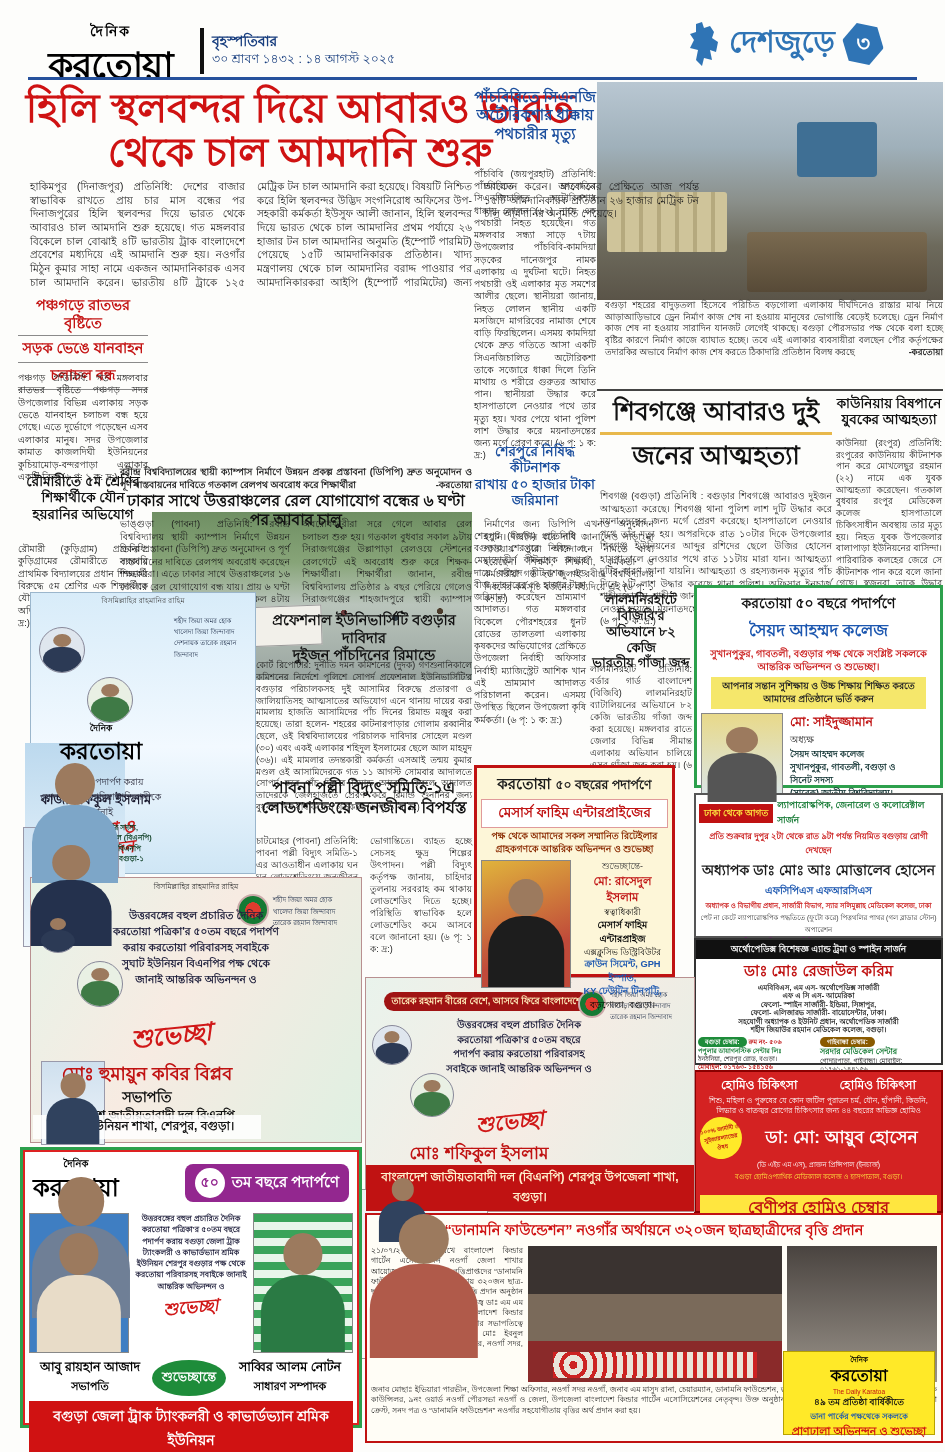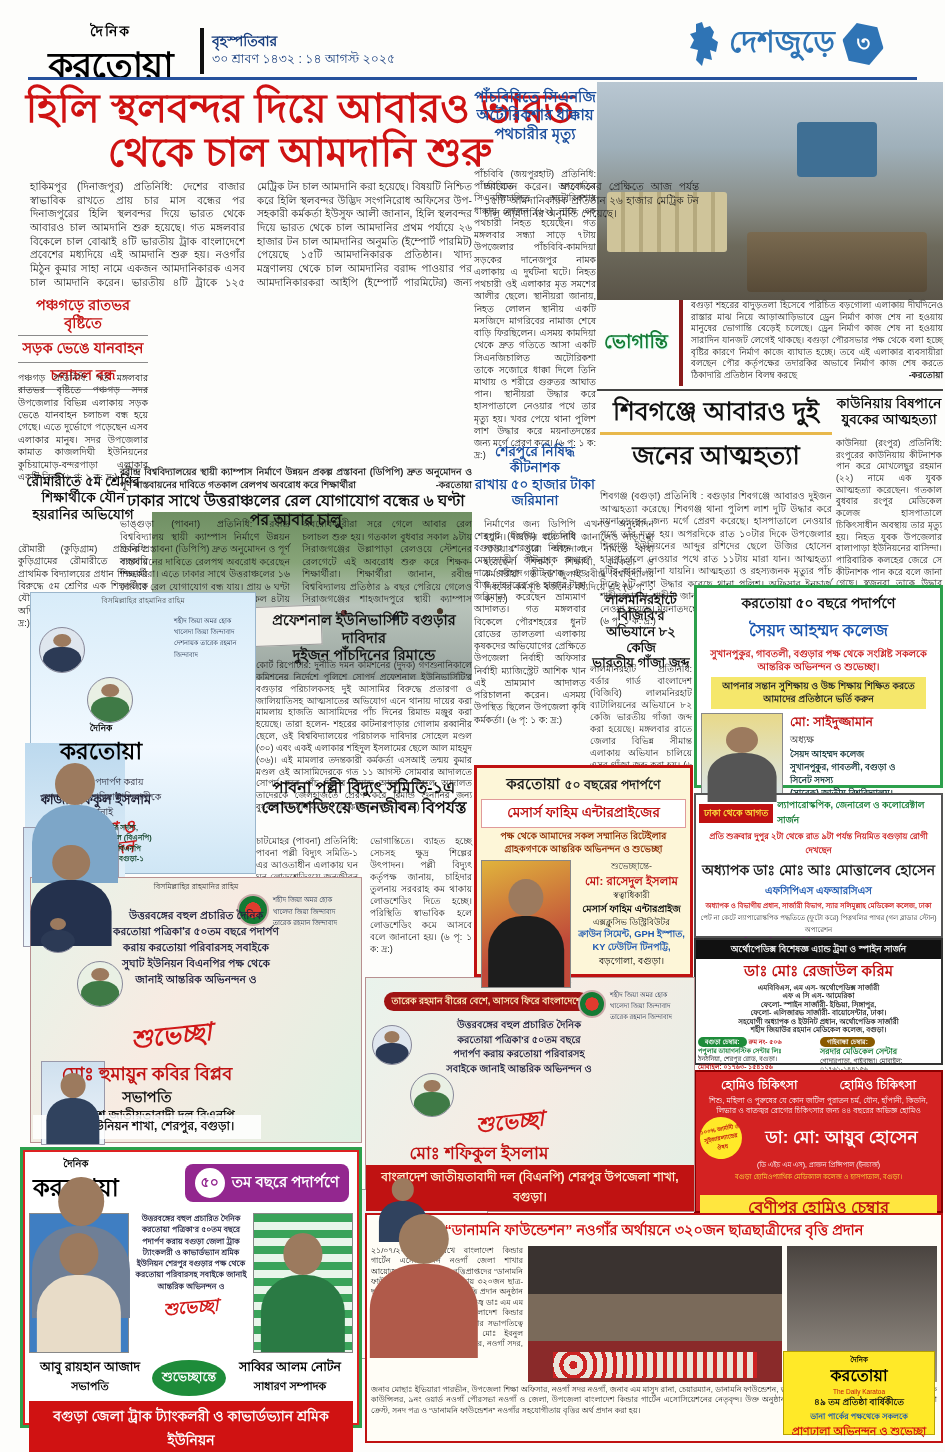--- a/index.html
+++ b/index.html
@@ -96,23 +96,20 @@
 অটোরিকশার ধাক্কায়
 পথচারীর মৃত্যু</div>
   <div class="abs bt" style="left:474px;top:168px;width:122px;height:272px;font-size:9.2px">পাঁচবিবি (জয়পুরহাট) প্রতিনিধি: পাঁচবিবিতে দ্রুতগতির সিএনজিচালিত অটোরিকশার ধাক্কায় লোলন (৬২) নামে এক পথচারী নিহত হয়েছেন। গত মঙ্গলবার সন্ধ্যা সাড়ে ৭টায় উপজেলার পাঁচবিবি-কামদিয়া সড়কের দানেজপুর নামক এলাকায় এ দুর্ঘটনা ঘটে। নিহত পথচারী ওই এলাকার মৃত সমশের আলীর ছেলে। স্থানীয়রা জানায়, নিহত লোলন স্থানীয় একটি মসজিদে মাগরিবের নামাজ শেষে বাড়ি ফিরছিলেন। এসময় কামদিয়া থেকে দ্রুত গতিতে আসা একটি সিএনজিচালিত অটোরিকশা তাকে সজোরে ধাক্কা দিলে তিনি মাথায় ও শরীরে গুরুতর আঘাত পান। স্থানীয়রা উদ্ধার করে হাসপাতালে নেওয়ার পথে তার মৃত্যু হয়। খবর পেয়ে থানা পুলিশ লাশ উদ্ধার করে ময়নাতদন্তের জন্য মর্গে প্রেরণ করে। (৬ পৃ: ১ ক: দ্র:)</div>
 
   <div class="abs hl" style="left:474px;top:444px;width:122px;font-size:13.5px;color:#1c4f9e">শেরপুরে নিষিদ্ধ কীটনাশক
 রাখায় ৫০ হাজার টাকা
 জরিমানা</div>
   <div class="abs bt" style="left:474px;top:530px;width:112px;height:240px;font-size:9.2px">শেরপুর (বগুড়া) প্রতিনিধি : বগুড়ার শেরপুরে নিষিদ্ধ ও মেয়াদোত্তীর্ণ কীটনাশক রাখার দায়ে ফরহাদ কীটনাশক এন্ড বীজ ভান্ডারের ৫০ হাজার টাকা জরিমানা করেছেন ভ্রাম্যমাণ আদালত। গত মঙ্গলবার বিকেলে পৌরশহরের ধুনট রোডের তালতলা এলাকায় কৃষকদের অভিযোগের প্রেক্ষিতে উপজেলা নির্বাহী অফিসার নির্বাহী ম্যাজিস্ট্রেট আশিক খান এই ভ্রাম্যমাণ আদালত পরিচালনা করেন। এসময় উপস্থিত ছিলেন উপজেলা কৃষি কর্মকর্তা। (৬ পৃ: ১ ক: দ্র:)</div>
 
   <div class="abs" style="left:597px;top:300px;width:346px;height:86px;display:flex">
-    <div style="width:86px;display:flex;align-items:center;justify-content:center;border-right:4px solid #8a1a1a;padding-right:4px">
-      <span class="green" style="font-size:19px;font-weight:800;text-shadow:1px 1px 0 #cfe">ভোগান্তি</span>
-    </div>
     <div class="bt" style="flex:1;padding-left:8px;font-size:8.8px">
       <span>বগুড়া শহরের বাদুড়তলা হিসেবে পরিচিত বড়গোলা এলাকায় দীর্ঘদিনেও রাস্তার মাঝ নিয়ে আড়াআড়িভাবে ড্রেন নির্মাণ কাজ শেষ না হওয়ায় মানুষের ভোগান্তি বেড়েই চলেছে। ড্রেন নির্মাণ কাজ শেষ না হওয়ায় সারাদিন যানজট লেগেই থাকছে। বগুড়া পৌরসভার পক্ষ থেকে বলা হচ্ছে বৃষ্টির কারণে নির্মাণ কাজে ব্যাঘাত হচ্ছে। তবে এই এলাকার ব্যবসায়ীরা বলছেন পৌর কর্তৃপক্ষের তদারকির অভাবে নির্মাণ কাজ শেষ করতে ঠিকাদারি প্রতিষ্ঠান বিলম্ব করছে</span>
       <span style="float:right;font-weight:bold">-করতোয়া</span>
     </div>
   </div>
   <div class="abs" style="left:597px;top:389px;width:346px;height:2px;background:#444"></div>
 
   <div class="abs" style="left:600px;top:396px;width:232px">
     <div class="hl" style="font-size:25px;border-bottom:3px solid #e8b84b;padding-bottom:5px">শিবগঞ্জে আবারও দুই</div>
     <div class="hl" style="font-size:25px;padding-top:5px">জনের আত্মহত্যা</div>
@@ -286,21 +283,21 @@
     <div class="abs portrait" style="left:8px;top:92px;width:58px;height:76px;background:linear-gradient(180deg,#cfe0ee,#eef4fa);color:#30425e;border:1px solid #99a"></div>
     <div class="abs portrait" style="right:6px;top:38px;width:128px;height:170px;background:linear-gradient(180deg,#eef0f1,#fafbfc);color:#b05a4a;border:1px solid #999"></div>
     <div class="abs" style="left:78px;top:40px;width:150px;font-size:9.8px;font-weight:bold;text-align:center;line-height:1.5;color:#23233f">উত্তরবঙ্গের বহুল প্রচারিত দৈনিক করতোয়া পত্রিকা'র ৫০তম বছরে পদার্পণ করায় করতোয়া পরিবারসহ সবাইকে জানাই আন্তরিক অভিনন্দন ও</div>
     <div class="abs" style="left:110px;top:128px;font-size:21px;font-weight:800;font-style:italic;color:#d01818;transform:rotate(-6deg)">শুভেচ্ছা</div>
     <div class="abs" style="left:2px;top:162px;width:222px;text-align:center;font-size:17px;font-weight:800;color:#c01212">মোঃ শফিকুল ইসলাম</div>
     <div class="abs" style="left:2px;top:186px;width:222px;text-align:center;font-size:11.5px;font-weight:bold;color:#222">(শফিক)</div>
     <div class="abs" style="left:2px;top:202px;width:222px;text-align:center;font-size:13px;font-weight:bold;color:#111">সাংগঠনিক সম্পাদক</div>
     <div class="abs" style="left:0;bottom:0;width:100%;background:#c01212;color:#fff3cf;text-align:center;font-size:12px;font-weight:800;padding:3px">বাংলাদেশ জাতীয়তাবাদী দল (বিএনপি) শেরপুর উপজেলা শাখা, বগুড়া।</div>
   </div>
 
-  <div class="abs" style="left:474px;top:765px;width:219px;height:212px;border:3px solid #c01212;background:#fdf6d8;padding:4px">
+  <div class="abs" style="left:474px;top:765px;width:201px;height:212px;border:3px solid #c01212;background:#fdf6d8;padding:4px">
     <div style="text-align:center;font-weight:800;color:#1b1b1b">
       <span style="font-size:15px">করতোয়া</span>
       <span style="font-size:12.5px">৫০ বছরের পদার্পণে</span>
     </div>
     <div style="background:#fff;border:1px solid #e09a9a;text-align:center;font-size:13.5px;font-weight:800;color:#c01212;padding:2px;margin-top:2px">মেসার্স ফাহিম এন্টারপ্রাইজের</div>
     <div style="text-align:center;font-size:9.3px;font-weight:bold;color:#8a2a00;line-height:1.4;margin-top:2px">পক্ষ থেকে আমাদের সকল সম্মানিত রিটেইলার গ্রাহকগণকে আন্তরিক অভিনন্দন ও শুভেচ্ছা</div>
     <div style="display:flex;gap:6px;margin-top:4px">
       <div class="portrait" style="width:90px;height:128px;background:linear-gradient(160deg,#e0b33c,#c04a3a 70%);color:#1d1d1d;border:1px solid #888;flex:none"></div>
       <div style="flex:1;text-align:center;line-height:1.45">
         <div style="font-size:8.8px;color:#333">শুভেচ্ছান্তে-</div>

